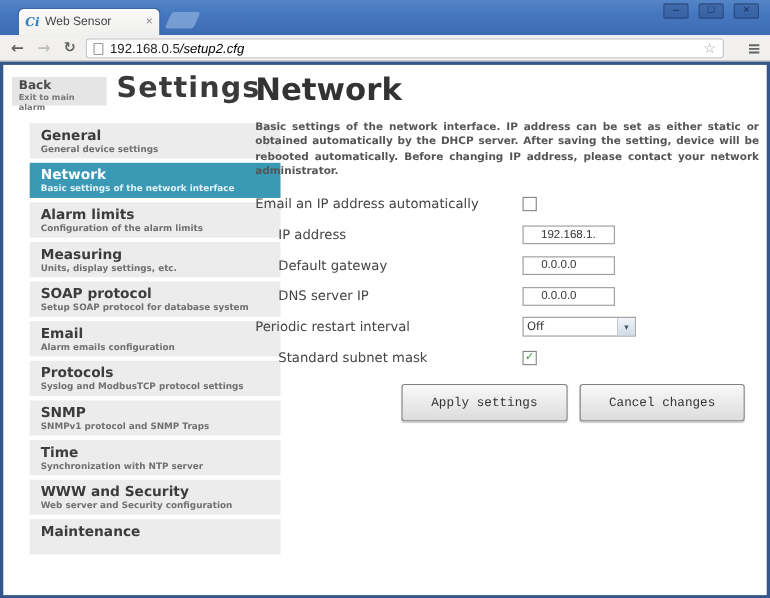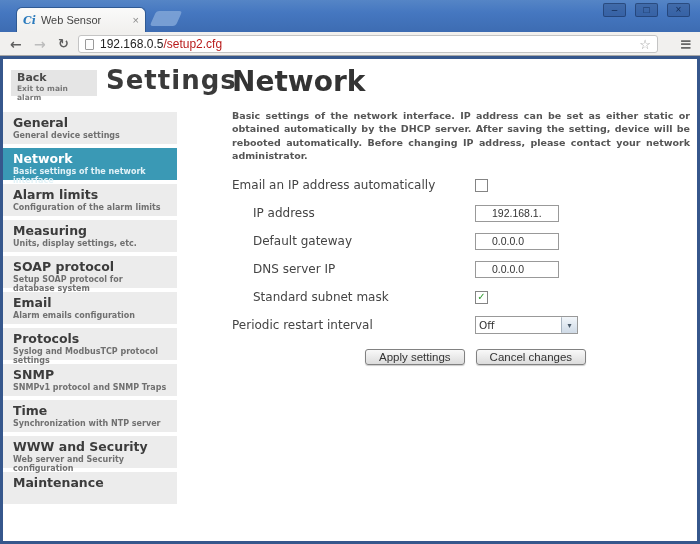--- a/index.html
+++ b/index.html
@@ -34,37 +34,37 @@
   .nav-back { left:10px; }
   .nav-fwd  { left:34px; color:#bdbdbd; }
   .nav-reload { left:58px; font-size:13px; }
   .omnibox { position:absolute; left:78px; top:3px; width:580px; height:18px;
     background:#fff; border:1px solid #c4c4c4; border-radius:3px;
     display:flex; align-items:center; padding:0 6px; }
   .page-icon { width:9px; height:11px; border:1px solid #9a9a9a; background:#fdfdfd;
     border-radius:1px; margin-right:6px; flex:0 0 auto; }
   .url { font-family:"Liberation Sans", sans-serif; font-size:12px; color:#222;
     white-space:nowrap; flex:1; }
-  .url .path { color:#b91c1c; }
+  .url .path { color:#000000;font-style:italic; }
   .star-icon { font-size:13px; color:#a0a0a0; line-height:1; }
   .menu-icon { position:absolute; right:8px; top:3px; font-size:15px; color:#666;
     font-weight:bold; line-height:18px; }
 
   
   .page { position:absolute; left:0; top:56px; width:700px; height:488px;
     background:#fff; border:3px solid #36578c; }
 
   .back-btn { position:absolute; left:8px; top:11px; width:86px; height:26px;
     background:#e5e5e5; padding:2px 6px; cursor:pointer; }
   .back-title { font-size:11px; font-weight:bold; color:#4a4a4a; line-height:12px; }
   .back-sub { font-size:7.5px; font-weight:bold; color:#777; line-height:9px; }
   .settings-heading { position:absolute; left:103px; top:6px; font-size:26px;
     font-weight:bold; color:#3a3a3a; letter-spacing:1px; }
 
-  .menu { position:absolute; left:0; top:53px; width:174px; }
+  .menu { position:absolute; left:24px; top:53px; width:228px; }
   .menu-item { height:32px; margin-bottom:4px; background:#ececec;
     padding:4px 10px 0; cursor:pointer; }
   .menu-item .mi-title { font-size:12.5px; font-weight:bold; color:#3c3c3c;
     line-height:14px; }
   .menu-item .mi-sub { font-size:8px; font-weight:bold; color:#707070;
     line-height:9px; margin-top:1px; }
   .menu-item.selected { background:#3a99b5; }
   .menu-item.selected .mi-title { color:#ffffff; }
   .menu-item.selected .mi-sub { color:#e2f2f7; }
 
@@ -83,21 +83,21 @@
     font-size:10px; font-weight:bold; color:#2f9a2f; line-height:1; cursor:pointer; }
   .select { width:103px; height:18px; border:1px solid #999; background:#fff;
     display:flex; align-items:center; cursor:pointer; position:relative; }
   .sel-val { flex:1; font-size:10.5px; color:#333; padding-left:3px; }
   .sel-arrow { width:16px; height:16px; margin:0; border-left:1px solid #a8b4c0;
     background:linear-gradient(180deg,#f2f6fa,#cfdae6); color:#4a5a6a;
     font-size:8px; display:flex; align-items:center; justify-content:center;
     border-radius:1px; }
 
   .btn-row { display:flex; gap:11px; margin:10px 0 0 133px; }
-  .btn { height:16px; padding:0 13px; font-family:Liberation Sans, sans-serif;
+  .btn { height:34px; padding:0 26px; font-family:Liberation Mono, monospace;
     font-size:11.5px; color:#333; background:linear-gradient(180deg,#f9f9f9,#dcdcdc);
     border:1px solid #818181; border-radius:3px; box-shadow:0 1px 1px rgba(0,0,0,.2);
     cursor:pointer; }
 </style>
 </head>
 <body>
 
 <div class="titlebar">
   <div class="tab">
     <span class="favicon">Ci</span>
@@ -193,29 +193,29 @@
       </div>
       <div class="frow">
         <span class="lbl indent">Default gateway</span>
         <input class="txt" type="text" value="0.0.0.0" style="">
       </div>
       <div class="frow">
         <span class="lbl indent">DNS server IP</span>
         <input class="txt" type="text" value="0.0.0.0" style="">
       </div>
       <div class="frow">
-        <span class="lbl indent">Standard subnet mask</span>
-        <span class="checkbox">✓</span>
-      </div>
-      <div class="frow">
         <span class="lbl">Periodic restart interval</span>
         <div class="select">
           <span class="sel-val">Off</span>
           <span class="sel-arrow">▾</span>
         </div>
       </div>
+      <div class="frow">
+        <span class="lbl indent">Standard subnet mask</span>
+        <span class="checkbox">✓</span>
+      </div>
       <div class="btn-row">
         <button class="btn">Apply settings</button>
         <button class="btn">Cancel changes</button>
       </div>
     </div>
   </div>
 </div>
 
 </body></html>

